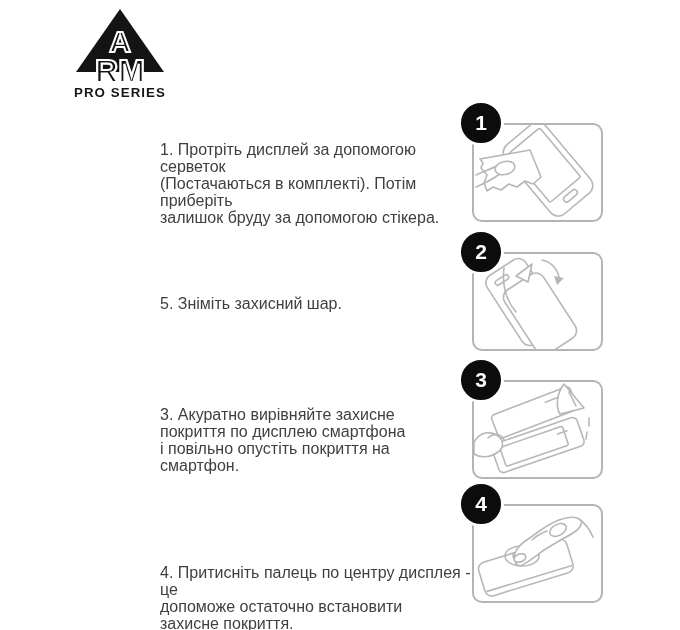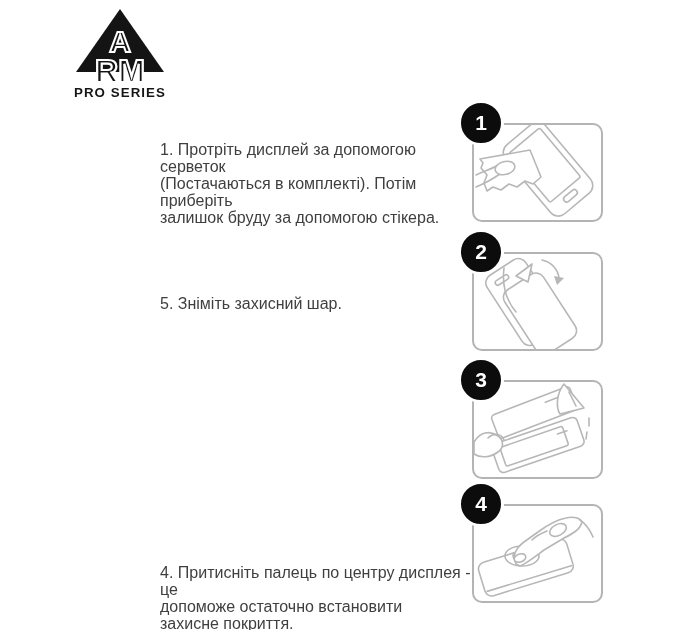--- a/index.html
+++ b/index.html
@@ -77,20 +77,23 @@
       <text class="logo-letter" x="48" y="74" font-size="32" stroke-width="2.2" text-anchor="middle">RM</text>
       <text class="logo-series" x="48" y="89" font-size="12.5" letter-spacing="1" text-anchor="middle" textLength="92" lengthAdjust="spacingAndGlyphs">PRO SERIES</text>
     </svg>
   </div>
 
 
   <p class="step step-1">1. Протріть дисплей за допомогою серветок
 (Постачаються в комплекті). Потім приберіть
 залишок бруду за допомогою стікера.</p>
   <p class="step step-2">5. Зніміть захисний шар.</p>
+  <p class="step step-3">3. Акуратно вирівняйте захисне
+покриття по дисплею смартфона
+і повільно опустіть покриття на смартфон.</p>
   <p class="step step-4">4. Притисніть палець по центру дисплея - це
 допоможе остаточно встановити
 захисне покриття.</p>
 
   <div class="frame frame-1">
     <svg viewBox="0 0 127 95">
       <g class="ln" transform="translate(74,44) rotate(-40)">
         <rect x="-26" y="-45" width="52" height="90" rx="10"></rect>
         <rect x="-20" y="-37" width="40" height="64" rx="2"></rect>
         <rect x="-8" y="32" width="16" height="6" rx="3"></rect>

